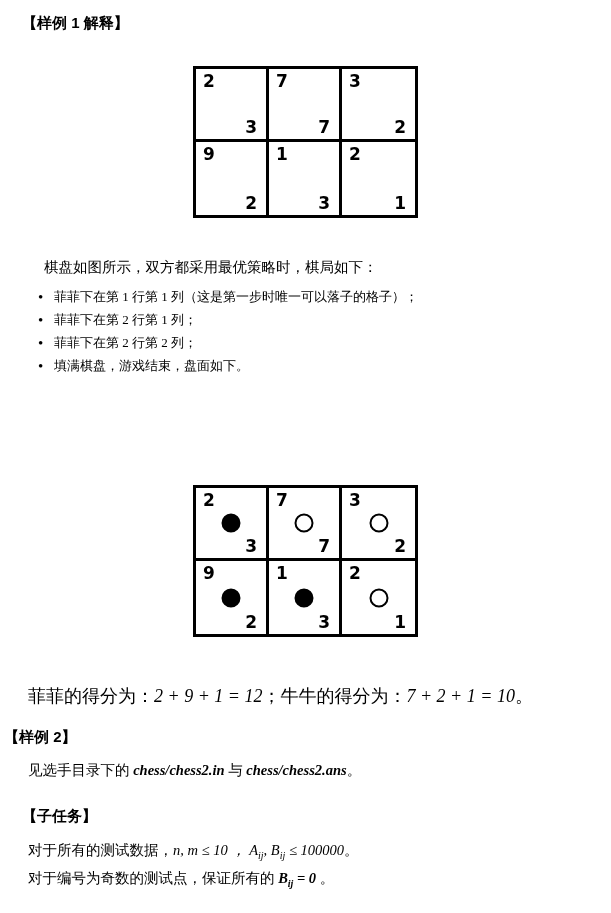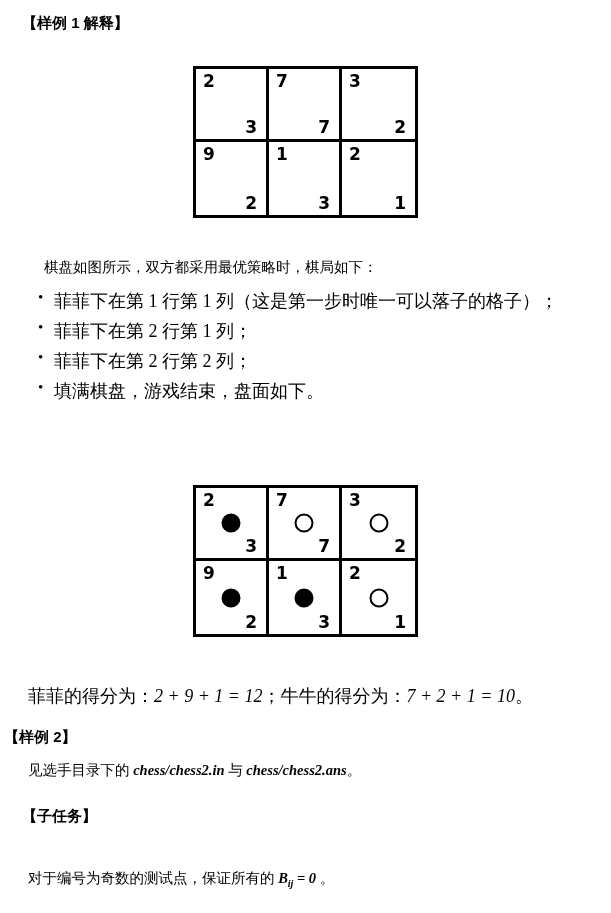--- a/index.html
+++ b/index.html
@@ -32,21 +32,21 @@
   .para {
     font-size: 14.5px;
     line-height: 1.5;
   }
   .bullets {
     list-style: none;
     margin: 0;
     padding: 0;
   }
   .bullets li {
-    font-size: 18px;
+    font-size: 13px;
     line-height: 1.45;
     position: relative;
     padding-left: 18px;
     margin-bottom: 4px;
   }
   .bullets li::before {
     content: "\2022";
     position: absolute;
     left: 2px;
     top: -1px;
@@ -212,18 +212,21 @@
   </div>
 
   <div class="pos section-head" style="left:4px; top:728px;">【样例 2】</div>
 
   <div class="pos para" style="left:28px; top:760px;">
     <span>见选手目录下的 </span><span class="mono-it">chess/chess2.in</span><span> 与 </span><span class="mono-it">chess/chess2.ans</span><span>。</span>
   </div>
 
   <div class="pos section-head" style="left:22px; top:807px;">【子任务】</div>
 
+  <div class="pos para" style="left:28px; top:840px;">
+    <span>对于所有的测试数据，</span><span class="mathit">n, m ≤ 10 ， A</span><span class="sub">ij</span><span class="mathit">, B</span><span class="sub">ij</span><span class="mathit"> ≤ 100000</span><span>。</span>
+  </div>
 
   <div class="pos para" style="left:28px; top:868px;">
     <span>对于编号为奇数的测试点，保证所有的 </span><span class="mathit" style="font-weight:bold">B</span><span class="sub" style="font-weight:bold">ij</span><span class="mathit" style="font-weight:bold"> = 0</span><span> 。</span>
   </div>
 
 </div>
 
 </body></html>

